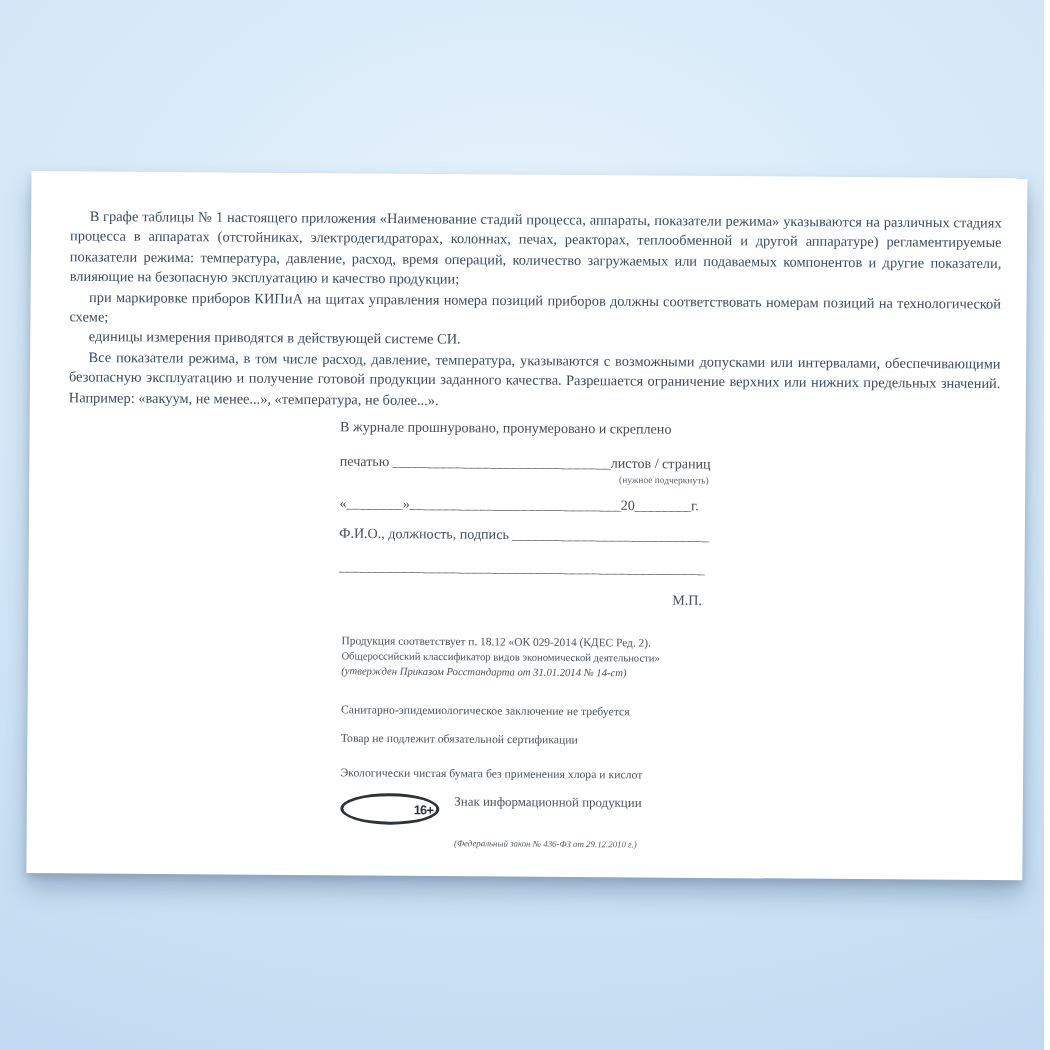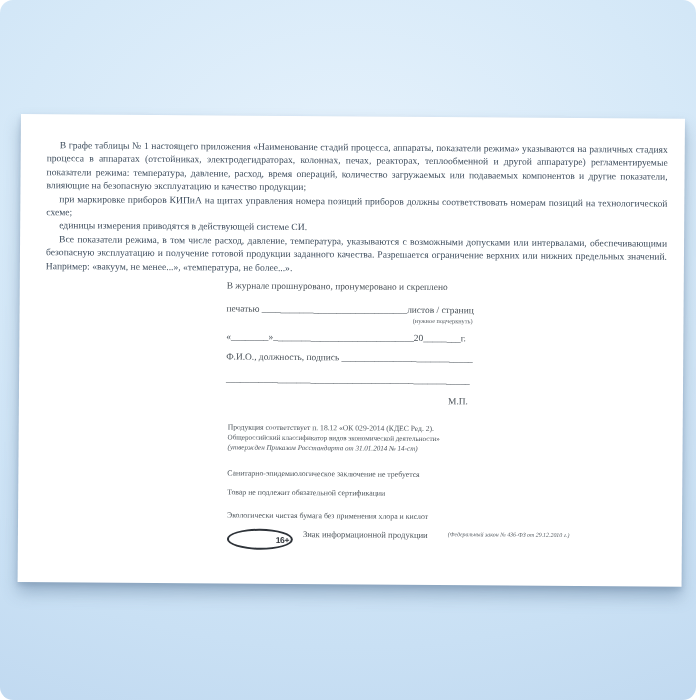--- a/index.html
+++ b/index.html
@@ -4,21 +4,20 @@
 <style>
   html, body { margin: 0; padding: 0; }
   .scene {
     position: relative;
     width: 696px;
     height: 700px;
     overflow: hidden;
     background: radial-gradient(ellipse 120% 90% at 50% 25%,
                 #e6f2fc 0%, #d6e9f8 40%, #c9e0f4 75%, #bed7ef 100%);
     font-family: "Liberation Serif", "DejaVu Serif", serif;
-    border-radius: 13px;
   }
   .page {
     position: absolute;
     left: 21px;
     top: 114px;
     width: 664px;
     height: 468px;
     background: #ffffff;
     transform: rotate(0.42deg);
     transform-origin: 0 0;
@@ -92,21 +91,21 @@
     display: flex;
     align-items: center;
     justify-content: center;
     font-size: 8.5px;
     font-weight: bold;
     color: #2e3339;
     font-family: "Liberation Sans", sans-serif;
     letter-spacing: -0.4px;
     padding-left: 45px;
   }
-  .info-col { margin-left: 10px; display: flex; flex-direction: row; gap: 20px; }
+  .info-col { margin-left: 10px; display: flex; flex-direction: column; gap: 20px; }
   .info-title { font-size: 8.6px; line-height: 10px; }
   .info-law   { font-size: 5.9px; line-height: 8px; color: #565d63; }
 </style>
 </head>
 <body>
 
 <div class="scene">
   <div class="page">
 
     <div class="body-text">

